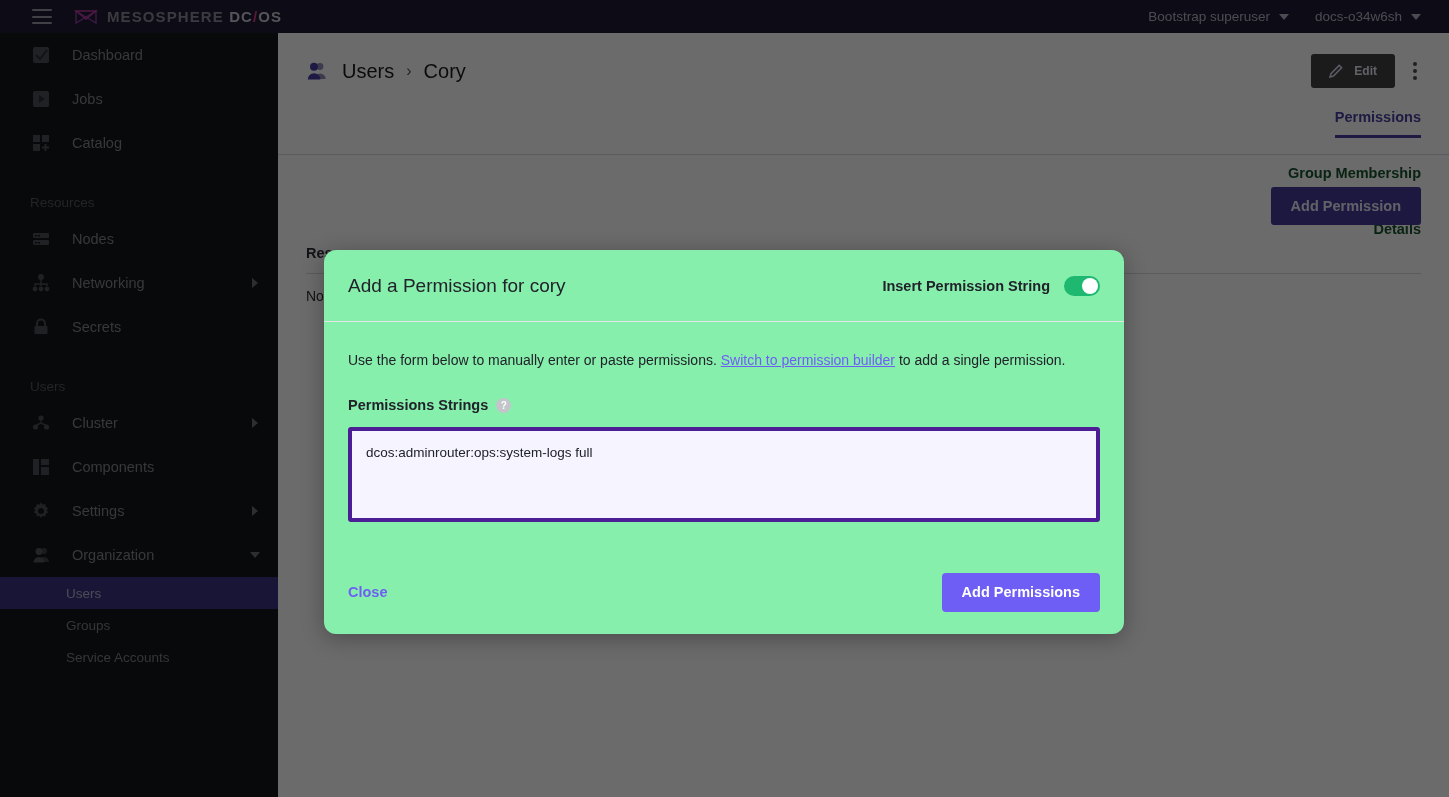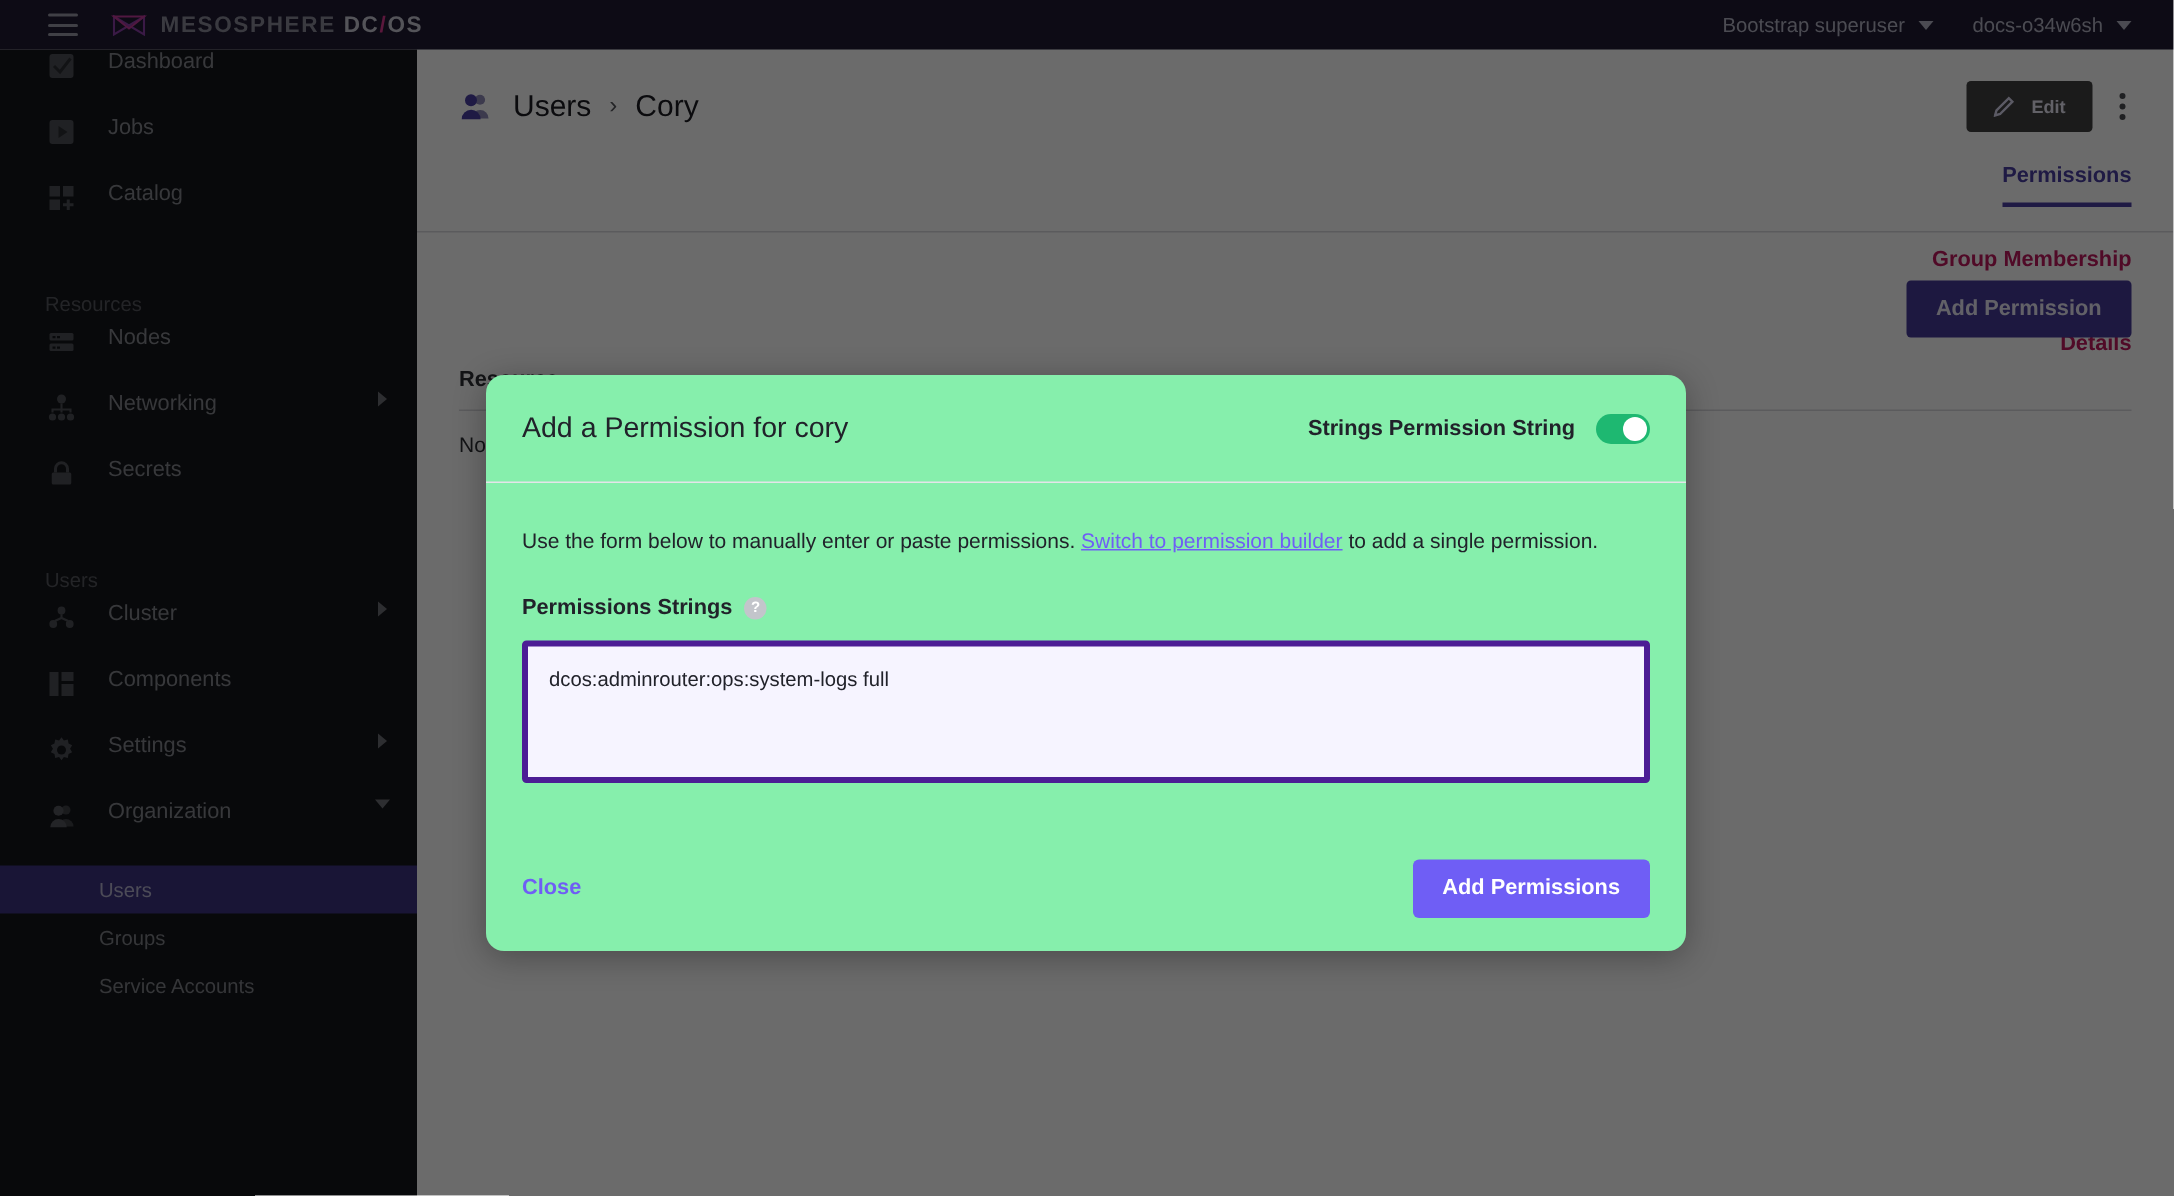--- a/index.html
+++ b/index.html
@@ -44,21 +44,21 @@
     width: 0; height: 0; border-left: 5px solid transparent;
     border-right: 5px solid transparent; border-top: 6px solid #b4b4c4;
   }
 
   
   .sidebar {
     position: absolute; top: 33px; left: 0; width: 278px; height: 764px;
     background: #14161b; z-index: 55; overflow: hidden;
   }
   .nav-item {
-    display: flex; align-items: flex-start; height: 44px; padding-left: 30px;
+    display: flex; align-items: center; height: 44px; padding-left: 30px;
     color: #84868c; font-size: 14.5px; cursor: pointer; position: relative;
   }
   .nav-item .ico { width: 22px; height: 22px; margin-right: 20px; flex: none;
                    display: flex; align-items: center; justify-content: center; }
   .nav-item .arrow-r {
     position: absolute; right: 20px;
     width: 0; height: 0; border-top: 5px solid transparent;
     border-bottom: 5px solid transparent; border-left: 6px solid #6d6f75;
   }
   .nav-item .arrow-d {
@@ -94,21 +94,21 @@
     background: #404040; color: #e9e7f6; border: none; border-radius: 3px;
     height: 34px; padding: 0 18px; font-size: 12px; font-weight: 700;
     display: flex; align-items: center; gap: 11px; cursor: pointer;
     font-family: "Liberation Sans", sans-serif;
   }
   .kebab { display:flex; flex-direction: column; gap: 3px; cursor: pointer; padding: 4px; }
   .kebab i { width: 4px; height: 4px; border-radius: 50%; background: #4b4c52; display:block; }
 
   .tabs { display: flex; gap: 28px; padding: 0 28px; height: 46px;
           border-bottom: 1px solid #d9dade; align-items: flex-end; flex-direction: column; }
-  .tab { font-size: 14.5px; font-weight: 700; color: #be185d; padding-bottom: 12px;
+  .tab { font-size: 14.5px; font-weight: 700; color: #14532d; padding-bottom: 12px;
          cursor: pointer; position: relative; }
   .tab.active { color: #4a3fa3; }
   .tab.active:after {
     content: ""; position: absolute; left: 0; right: 0; bottom: -1px;
     height: 3px; background: #4a3fa3;
   }
 
   .panel { padding: 32px 28px 0 28px; position: relative; }
   .panel-top { display: flex; }
   .btn-add-perm {
@@ -390,21 +390,21 @@
       <div class="table-empty">No permissions.</div>
     </div>
   </div>
 
   <div class="overlay"></div>
 
   <div class="modal">
     <div class="modal-head">
       <div class="modal-title">Add a Permission for cory</div>
       <div class="modal-head-right">
-        <span class="toggle-label">Strings Permission String</span>
+        <span class="toggle-label">Insert Permission String</span>
         <span class="toggle">
             <i></i>
           </span>
       </div>
     </div>
 
     <div class="modal-body">
       <div class="modal-desc">
         <span>Use the form below to manually enter or paste permissions. </span><a>Switch to permission builder</a><span> to add a single permission.</span>
       </div>

